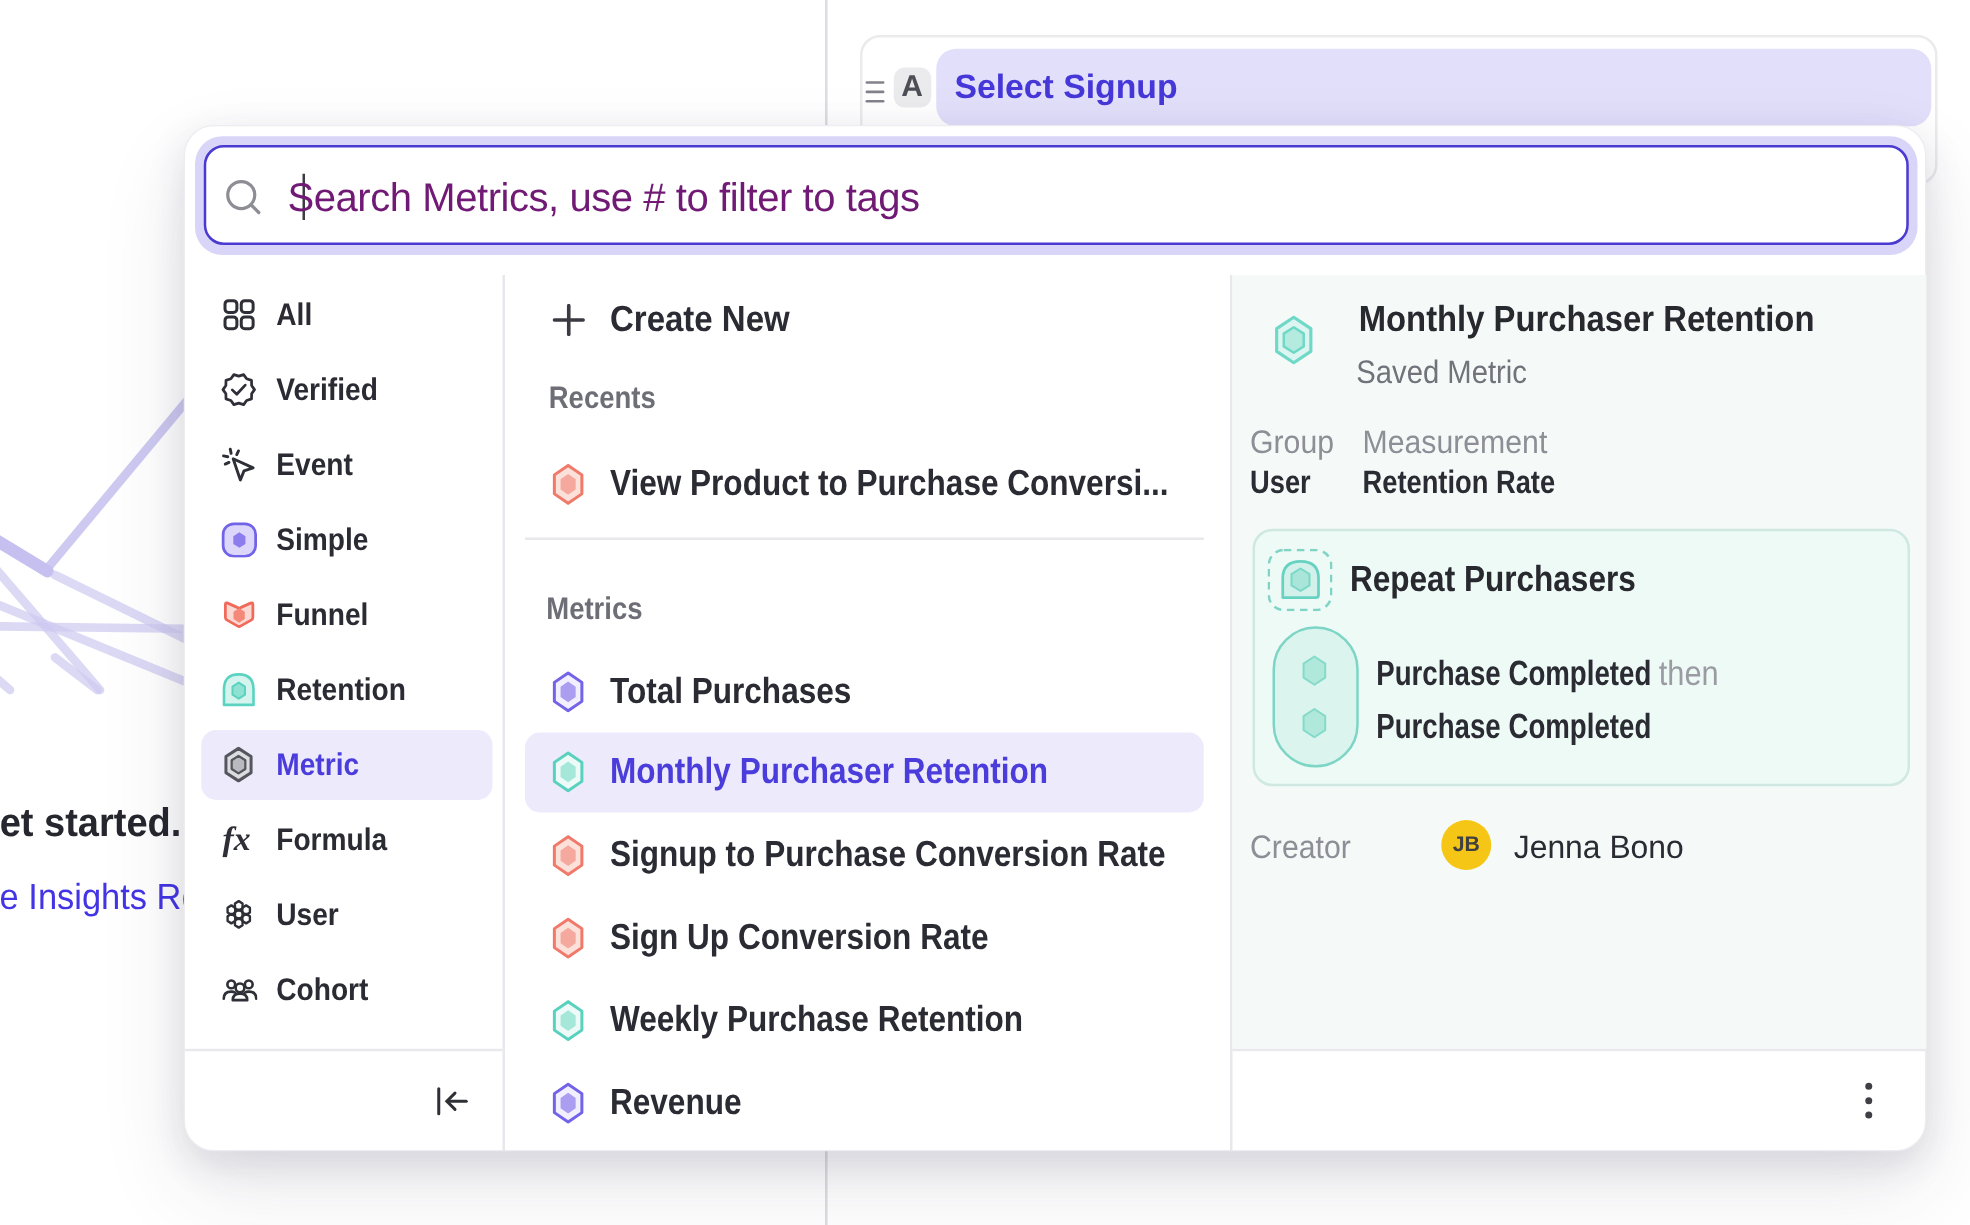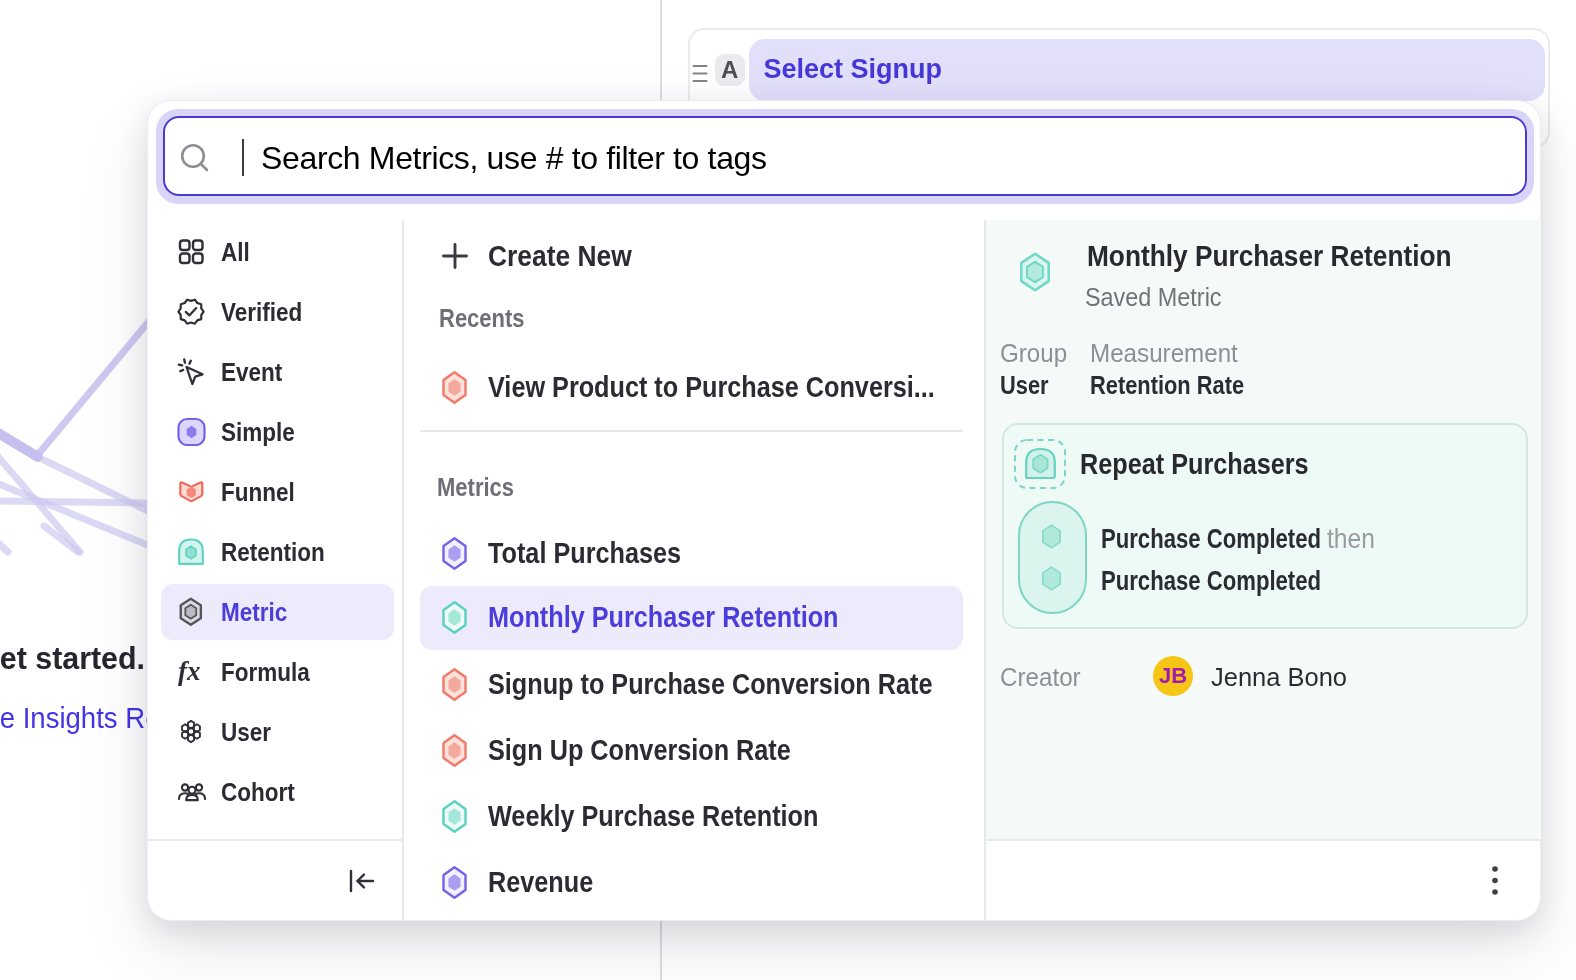--- a/index.html
+++ b/index.html
@@ -48,21 +48,21 @@
 
   <div class="abs" style="left:147px; top:100px; width:1394px; height:821px; background:#fff; border:1px solid #ececf1; border-radius:24px; box-shadow:0 10px 30px rgba(45,45,80,.13), 0 30px 70px rgba(45,45,80,.10);"></div>
 
   <div class="abs" style="left:156px; top:109px; width:1378px; height:95px; background:#d9d5f8; border-radius:22px;"></div>
   <div class="abs" style="left:163px; top:116px; width:1364px; height:80px; background:#fff; border:2px solid #4a3ad1; border-radius:16px;"></div>
   <svg class="abs" style="left:179px; top:142px;" width="31" height="31" viewBox="0 0 31 31">
     <circle cx="14" cy="14" r="10.8" fill="none" stroke="#8d8d95" stroke-width="2.6"></circle>
     <line x1="21.8" y1="21.8" x2="28" y2="28" stroke="#8d8d95" stroke-width="2.6" stroke-linecap="round"></line>
   </svg>
   <div class="abs" style="left:242px; top:139px; width:2px; height:37px; background:#3c3c45;"></div>
-  <div class="abs" style="left:261px; top:141px; font-size:32px; color:#000000; letter-spacing:-0.35px; line-height:34px;">Search Metrics, use # to filter to tags</div>
+  <div class="abs" style="left:230px; top:141px; font-size:32px; color:#701a75; letter-spacing:-0.35px; line-height:34px;">Search Metrics, use # to filter to tags</div>
 
   <div class="abs" style="left:402px; top:220px; width:2px; height:701px; background:#e7e7ec;"></div>
   <div class="abs" style="left:984px; top:220px; width:2px; height:701px; background:#e7e7ec;"></div>
 
   <div class="abs" style="left:160.5px; top:583.5px; width:233px; height:56.5px; background:#edeafb; border-radius:12px;"></div>
   <div id="sidebar">
       <svg class="abs" style="left:176px; top:237.2px;" width="30" height="29" viewBox="0 0 30 29">
         <g transform="translate(1,0.5)">
           <g fill="none" stroke="#2f2f37" stroke-width="2.4">
             <rect x="3" y="3" width="9.5" height="9.5" rx="2.8"></rect>
@@ -239,21 +239,21 @@
       <svg class="abs" style="left:1040px; top:523.5px;" width="23" height="25" viewBox="0 0 23 25">
         <polygon points="11.50,1.20 20.16,6.85 20.16,18.15 11.50,23.80 2.84,18.15 2.84,6.85" fill="#b0e8dc" stroke="#84dbca" stroke-width="1.6" stroke-linejoin="round"></polygon>
       </svg>
       <svg class="abs" style="left:1040px; top:566px;" width="23" height="25" viewBox="0 0 23 25">
         <polygon points="11.50,1.20 20.16,6.85 20.16,18.15 11.50,23.80 2.84,18.15 2.84,6.85" fill="#b0e8dc" stroke="#84dbca" stroke-width="1.6" stroke-linejoin="round"></polygon>
       </svg>
       <div class="abs sx" style="left:1101px; top:524px; font-size:28px; font-weight:bold; color:#2b2b33; transform:scaleX(0.79); line-height:30px;">Purchase Completed</div>
       <div class="abs sx" style="left:1327px; top:524px; font-size:28px; color:#9b9ba3; transform:scaleX(0.88); line-height:30px;">then</div>
       <div class="abs sx" style="left:1101px; top:565.6px; font-size:28px; font-weight:bold; color:#2b2b33; transform:scaleX(0.79); line-height:30px;">Purchase Completed</div>
       <div class="abs sx" style="left:1000px; top:663px; font-size:26px; color:#8e8e96; transform:scaleX(0.93); line-height:28px;">Creator</div>
-      <div class="abs" style="left:1153px; top:656px; width:40px; height:40px; border-radius:50%; background:#f6c616; color:#a21caf; font-weight:bold; font-size:22px; text-align:center; line-height:40px;">JB</div>
+      <div class="abs" style="left:1153px; top:656px; width:40px; height:40px; border-radius:50%; background:#f6c616; color:#404040; font-weight:bold; font-size:17px; text-align:center; line-height:40px;">JB</div>
       <div class="abs sx" style="left:1211px; top:663px; font-size:26px; color:#2b2b33; line-height:28px; transform:scaleX(0.98);">Jenna Bono</div>
     </div>
 
   <div class="abs" style="left:986px; top:839px; width:555px; height:2px; background:#e9e9ed;"></div>
   <svg class="abs" style="left:1490px; top:864px;" width="10" height="34" viewBox="0 0 10 34">
     <g fill="#3f3f46">
       <circle cx="5" cy="5" r="2.8"></circle>
       <circle cx="5" cy="16.5" r="2.8"></circle>
       <circle cx="5" cy="28" r="2.8"></circle>
     </g>

